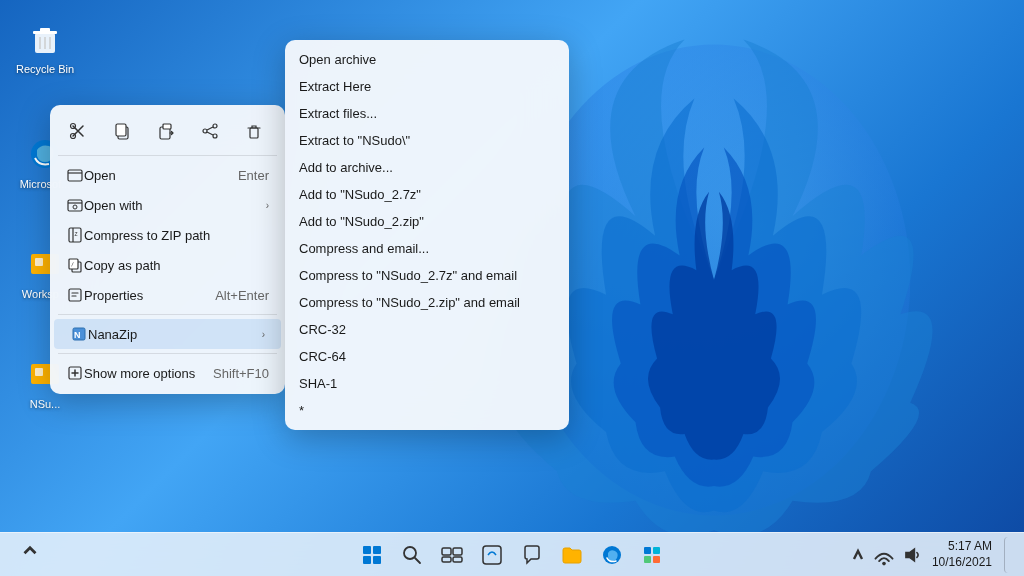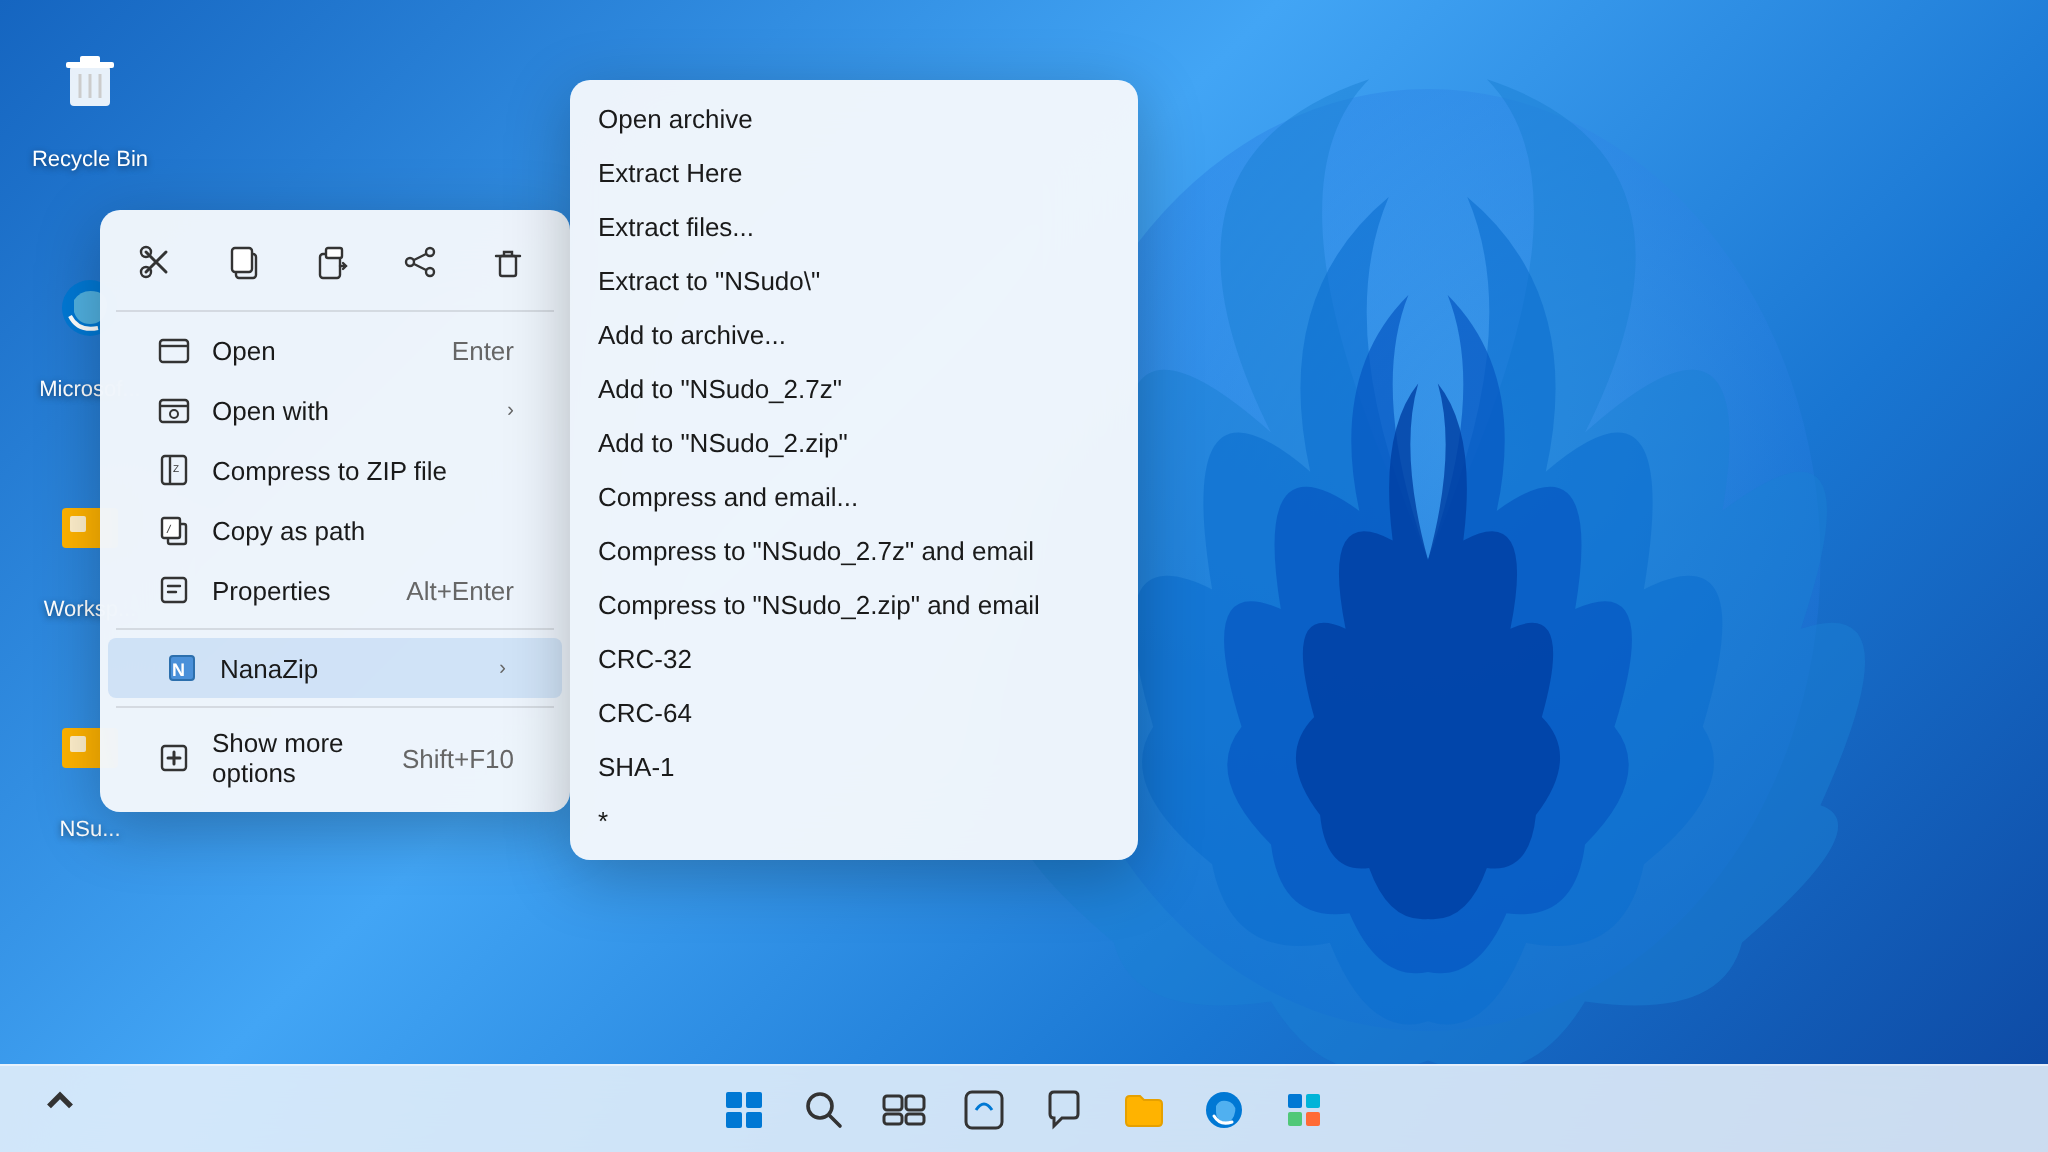--- a/index.html
+++ b/index.html
@@ -94,21 +94,21 @@
     
     .desktop-icon {
       position: absolute;
       display: flex;
       flex-direction: column;
       align-items: center;
       width: 70px;
       cursor: pointer;
       padding: 4px;
       border-radius: 4px;
-      gap: 15px;
+      gap: 4px;
     }
     .desktop-icon .icon-img {
       width: 40px;
       height: 40px;
       display: flex;
       align-items: center;
       justify-content: center;
     }
     .desktop-icon .icon-label {
       font-size: 11px;
@@ -127,26 +127,25 @@
       backdrop-filter: blur(20px);
       border-radius: 10px;
       box-shadow: 0 8px 32px rgba(0,0,0,0.25);
       padding: 6px 0;
       z-index: 100;
     }
 
     .ctx-item {
       display: flex;
       align-items: center;
-      padding: 6px 28px;
+      padding: 6px 16px;
       font-size: 13px;
       color: #1a1a1a;
       cursor: pointer;
       position: relative;
-      gap: 10px;
     }
 
     .ctx-item .ctx-icon {
       width: 18px;
       height: 18px;
       display: flex;
       align-items: center;
       justify-content: center;
       flex-shrink: 0;
     }
@@ -359,21 +358,21 @@
   </div>
 
   <div class="ctx-item">
     <div class="ctx-icon">
       <svg width="16" height="16" viewBox="0 0 16 16" fill="none">
           <rect x="2" y="1" width="12" height="14" rx="1.5" stroke="#333" stroke-width="1.2"></rect>
           <path d="M6 1 L6 15" stroke="#333" stroke-width="1.2"></path>
           <text x="7.5" y="9" font-size="5" fill="#333" font-family="sans-serif">Z</text>
         </svg>
     </div>
-    <span class="ctx-label">Compress to ZIP file</span>
+    <span class="ctx-label">Compress to ZIP path</span>
   </div>
 
   <div class="ctx-item">
     <div class="ctx-icon">
       <svg width="16" height="16" viewBox="0 0 16 16" fill="none">
           <rect x="5" y="5" width="9" height="10" rx="1" stroke="#333" stroke-width="1.2"></rect>
           <rect x="2" y="2" width="9" height="10" rx="1" fill="white" stroke="#333" stroke-width="1.2"></rect>
           <text x="4" y="9" font-size="5" fill="#333" font-family="monospace">/</text>
         </svg>
     </div>
@@ -530,13 +529,40 @@
     <div class="taskbar-icon">
       <svg width="22" height="22" viewBox="0 0 22 22" fill="none">
           <rect x="3" y="3" width="7" height="7" rx="1" fill="#0078d4"></rect>
           <rect x="12" y="3" width="7" height="7" rx="1" fill="#00b4d8"></rect>
           <rect x="3" y="12" width="7" height="7" rx="1" fill="#50c878"></rect>
           <rect x="12" y="12" width="7" height="7" rx="1" fill="#ff6b35"></rect>
         </svg>
     </div>
   </div>
 
+  <div class="taskbar-right">
+    <div class="systray">
+      <div class="taskbar-icon" style="width:20px;">
+        <svg width="10" height="10" viewBox="0 0 10 10">
+            <path d="M3 7 L5 3 L7 7" fill="none" stroke="#333" stroke-width="1.2"></path>
+          </svg>
+      </div>
+      <div class="taskbar-icon" style="width:24px;">
+        <svg width="18" height="18" viewBox="0 0 18 18" fill="none">
+            <path d="M2 12 Q9 4 16 12" stroke="#333" stroke-width="1.5" stroke-linecap="round"></path>
+            <path d="M5 14 Q9 9 13 14" stroke="#333" stroke-width="1.5" stroke-linecap="round"></path>
+            <circle cx="9" cy="16" r="1.5" fill="#333"></circle>
+          </svg>
+      </div>
+      <div class="taskbar-icon" style="width:24px;">
+        <svg width="18" height="18" viewBox="0 0 18 18" fill="none">
+            <path d="M4 7 L7 7 L11 4 L11 14 L7 11 L4 11 Z" stroke="#333" stroke-width="1.2" fill="#333"></path>
+            <path d="M13 7 Q15 9 13 11" stroke="#333" stroke-width="1.3" fill="none" stroke-linecap="round"></path>
+          </svg>
+      </div>
+    </div>
+    <div class="time-date">
+      <div style="font-weight:500;">5:17 AM</div>
+      <div>10/16/2021</div>
+    </div>
+    <div class="taskbar-icon" style="width:8px; margin-left:4px; border-left:1px solid rgba(0,0,0,0.2); height:36px;"></div>
+  </div>
 </div>
 
 </body></html>

